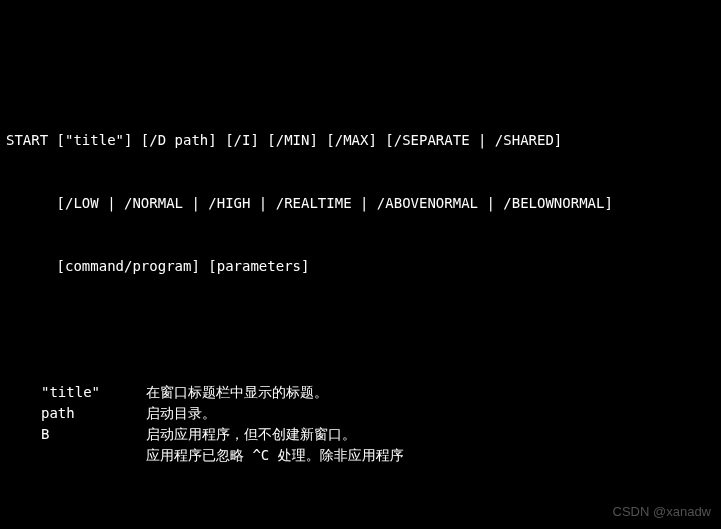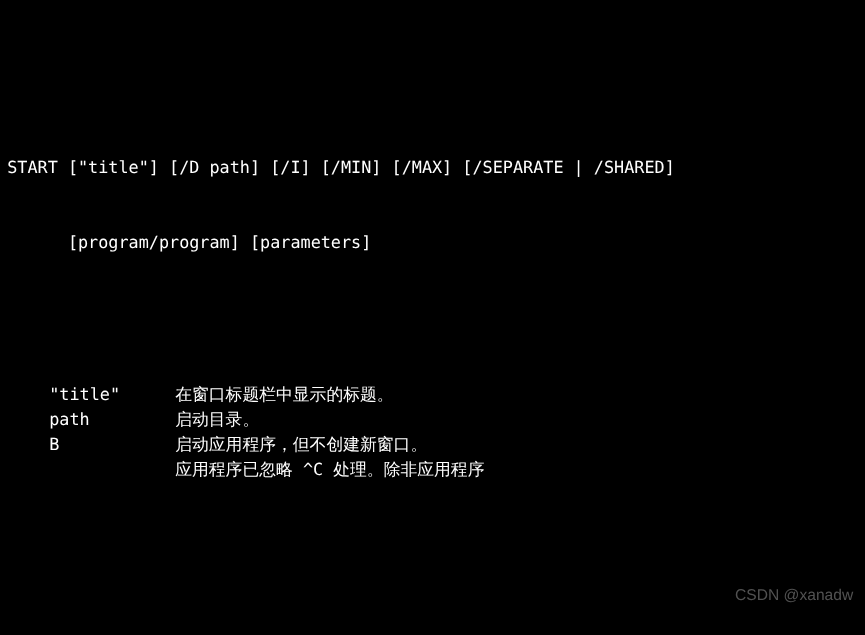--- a/index.html
+++ b/index.html
@@ -16,36 +16,37 @@
       position: relative;
       white-space: pre;
     }
     .syntax-line { white-space: pre; }
     .param-row { display: flex; }
     .param-key { width: 105px; flex-shrink: 0; }
     .param-indent { width: 35px; flex-shrink: 0; }
     .desc { flex: 1; }
     .watermark {
       position: absolute;
-      bottom: 24px;
+      bottom: 8px;
       right: 10px;
       color: #888;
       opacity: 0.6;
       font-size: 13px;
       font-family: sans-serif;
     }
   </style>
 </head>
 <body>
 
 
 
 <div>
   <div class="syntax-line">START ["title"] [/D path] [/I] [/MIN] [/MAX] [/SEPARATE | /SHARED]</div>
-  <div class="syntax-line">      [program/program] [parameters]</div>
+  <div class="syntax-line">      [/LOW | /NORMAL | /HIGH | /REALTIME | /ABOVENORMAL | /BELOWNORMAL]</div>
+  <div class="syntax-line">      [command/program] [parameters]</div>
   <div class="syntax-line"> </div>
   <div id="params-container"><div class="param-row"><span class="param-indent">    </span><span class="param-key">"title"</span><span class="desc">在窗口标题栏中显示的标题。</span></div><div class="param-row"><span class="param-indent">    </span><span class="param-key">path</span><span class="desc">启动目录。</span></div><div class="param-row"><span class="param-indent">    </span><span class="param-key">B</span><span class="desc">启动应用程序，但不创建新窗口。</span></div><div class="param-row"><span class="param-indent">    </span><span class="param-key"></span><span class="desc">应用程序已忽略 ^C 处理。除非应用程序</span></div></div>
 </div>
 
 <div class="watermark">CSDN @xanadw</div>
 
 
 
 
 </body></html>

